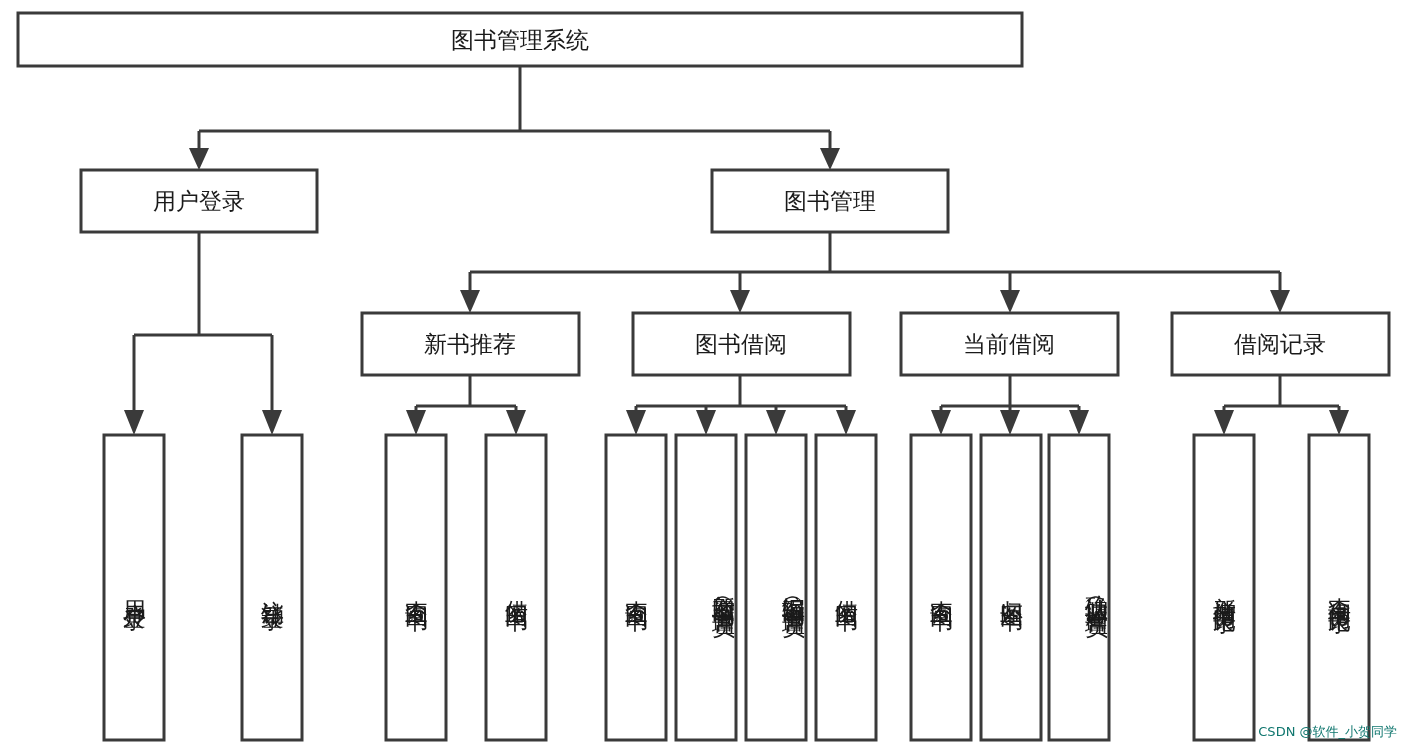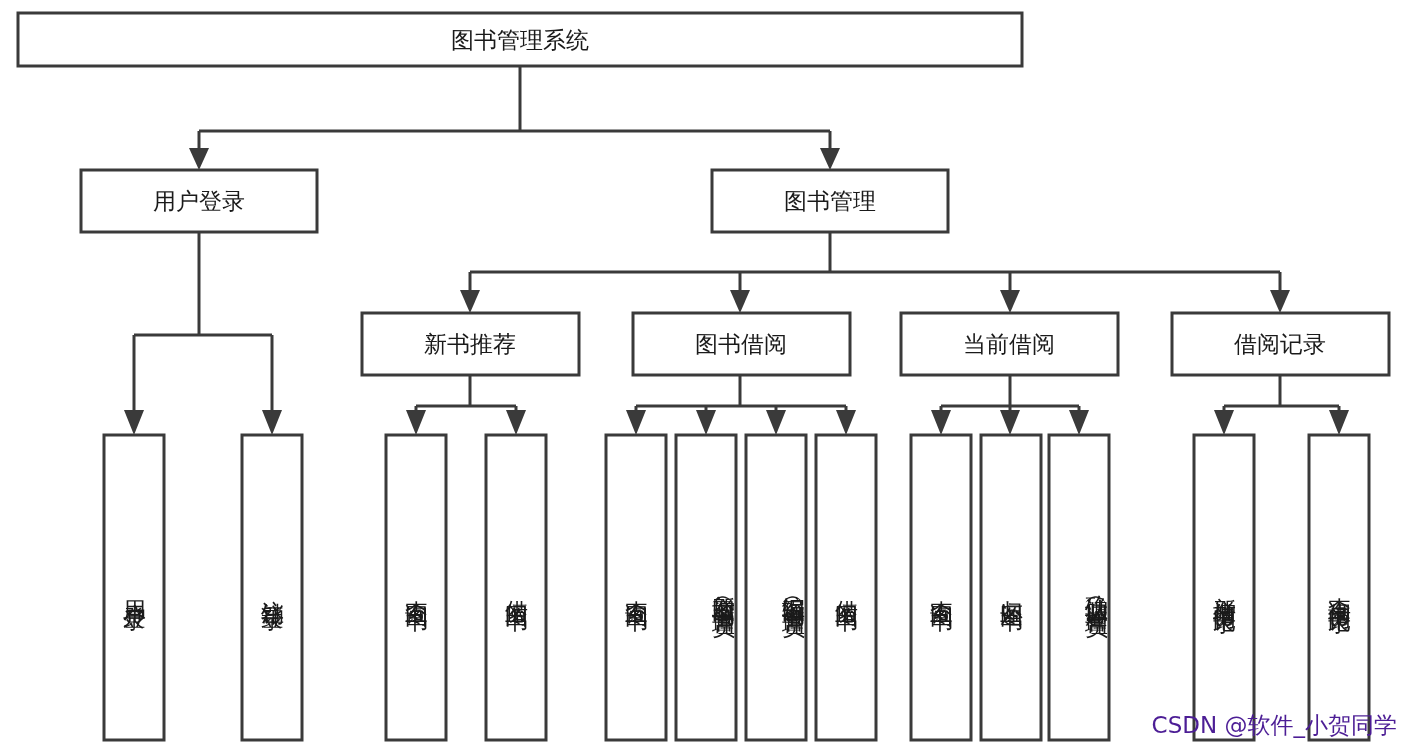--- a/index.html
+++ b/index.html
@@ -61,22 +61,22 @@
     pointer-events: none;
     display: flex;
     align-items: center;
     justify-content: center;
   }
   .watermark {
     position: absolute;
     right: 8px;
     bottom: 6px;
     font-family: "DejaVu Sans", "Liberation Sans", sans-serif;
-    font-size: 23px;
-    color: #4c1d95;
+    font-size: 13px;
+    color: #0f766e;
     white-space: nowrap;
     pointer-events: none;
   }
 </style>
 </head>
 <body>
 
 <div id="diagram-root">
 
   <svg class="diagram-canvas" viewBox="0 0 1405 747">

